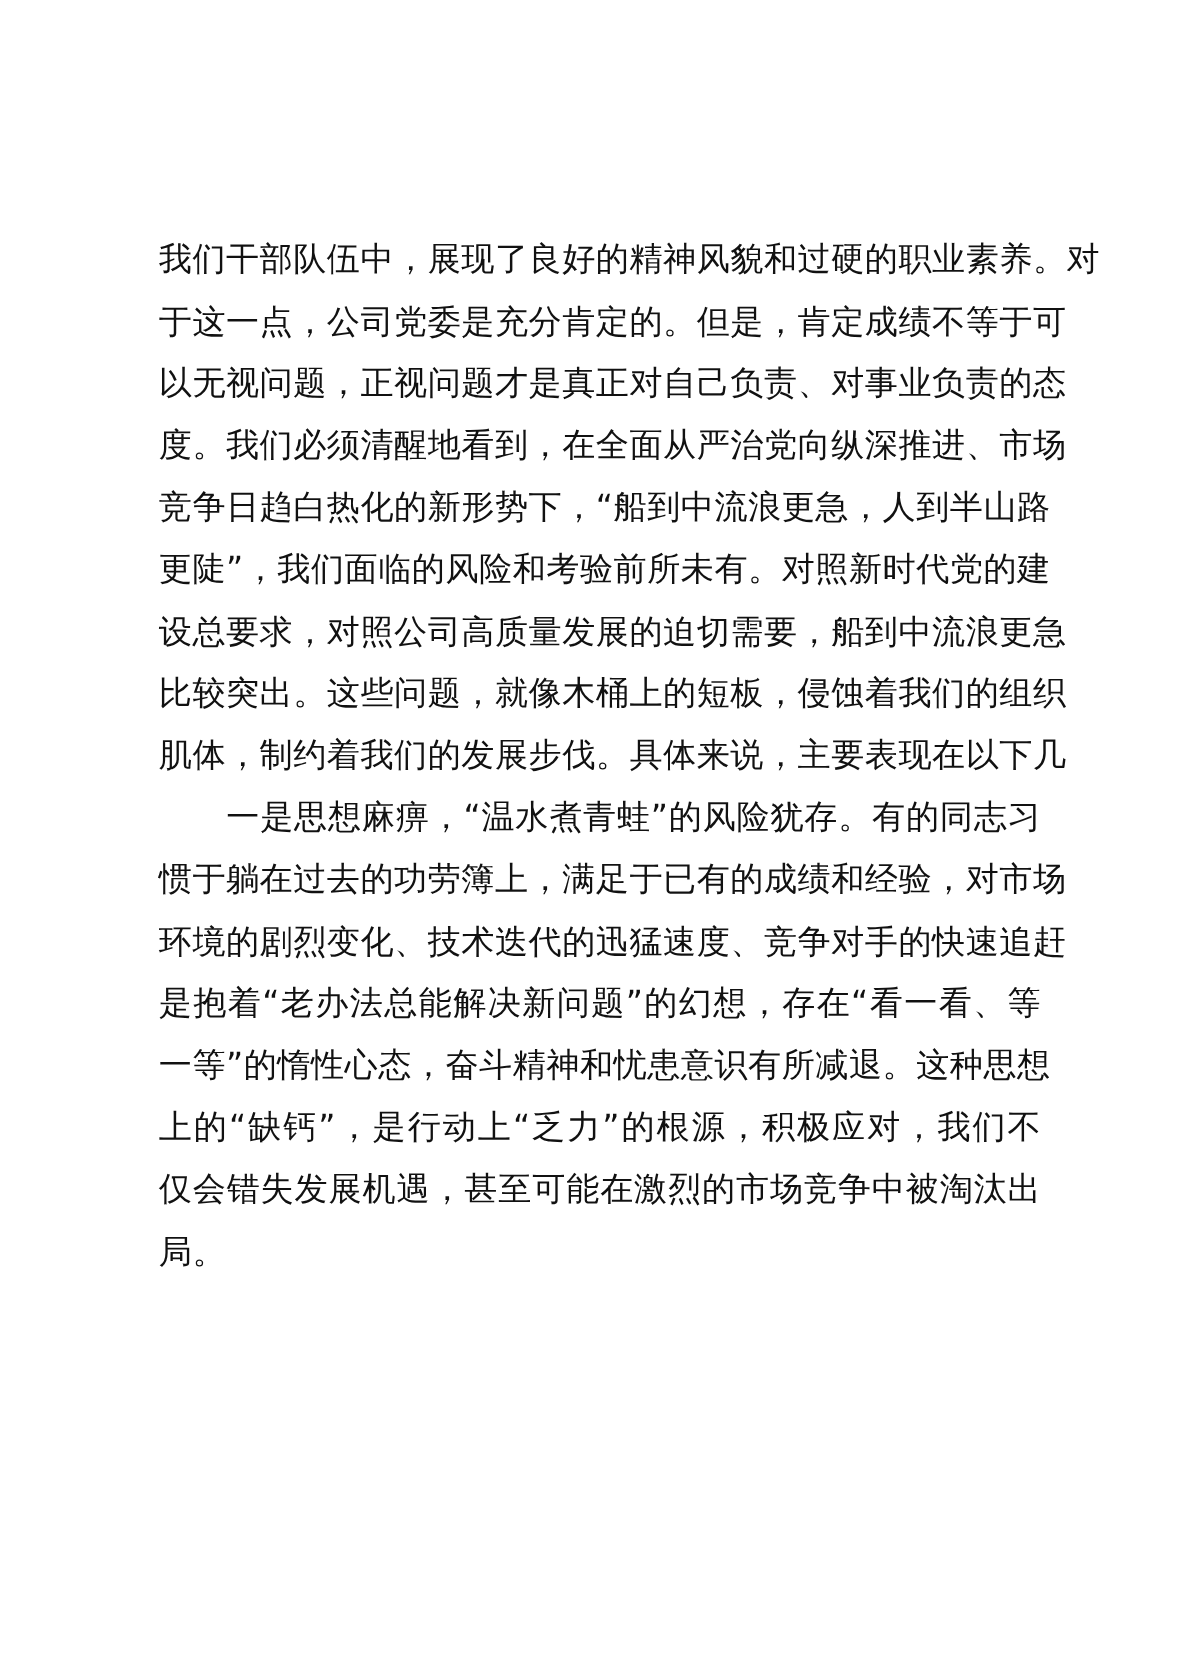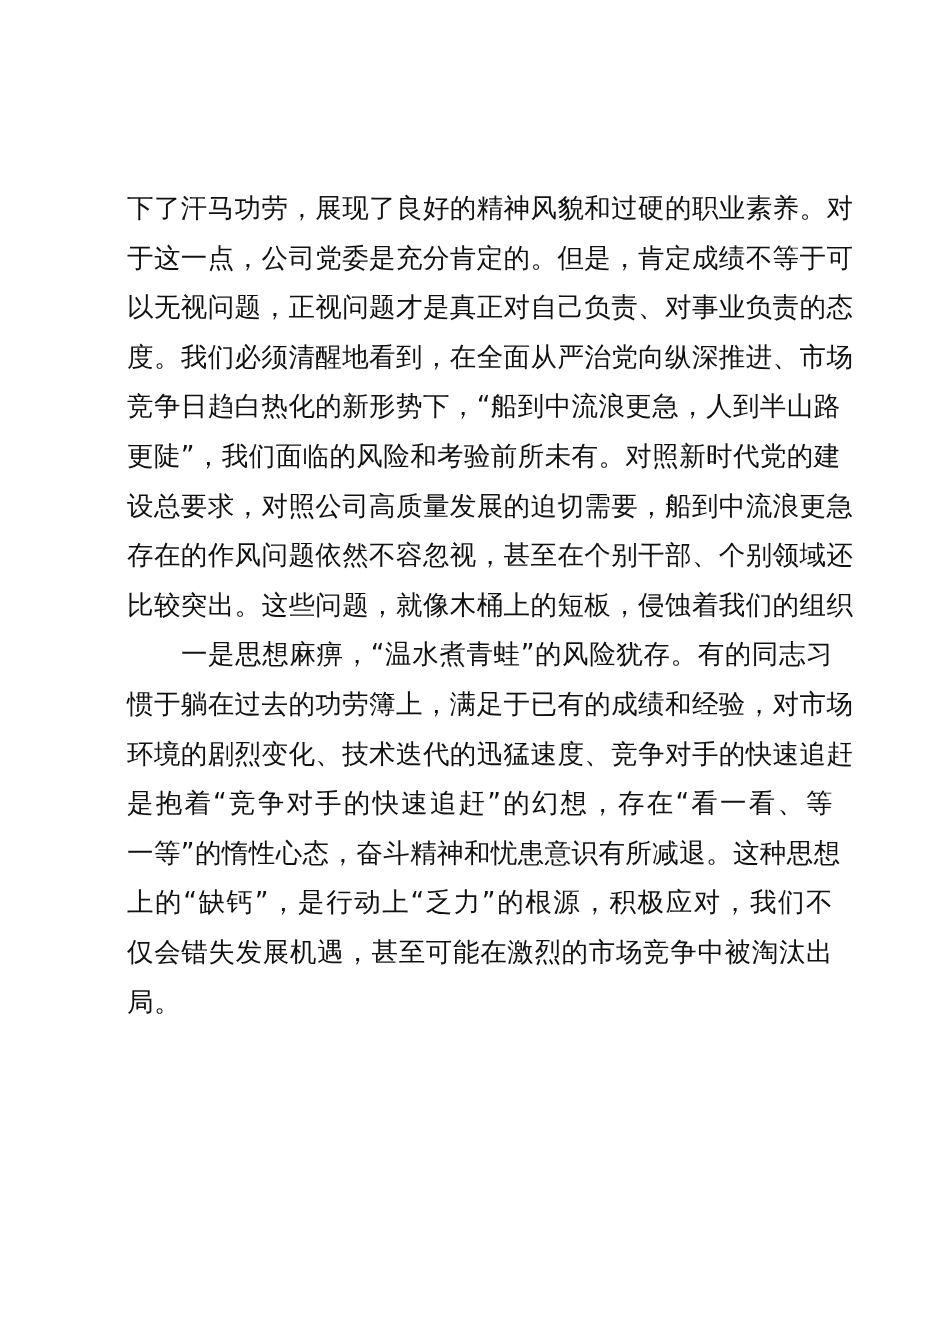--- a/index.html
+++ b/index.html
@@ -35,33 +35,33 @@
     }
     .line.indent {
       padding-left: 54px;
     }
   </style>
 </head>
 <body>
 
 <div class="page">
   <div>
-    <div class="line">下了汗马功劳，展现了良好的精神风貌和过硬的职业素养。对</div>
+    <div class="line">我们干部队伍中，展现了良好的精神风貌和过硬的职业素养。对</div>
     <div class="line">于这一点，公司党委是充分肯定的。但是，肯定成绩不等于可</div>
     <div class="line">以无视问题，正视问题才是真正对自己负责、对事业负责的态</div>
     <div class="line">度。我们必须清醒地看到，在全面从严治党向纵深推进、市场</div>
     <div class="line">竞争日趋白热化的新形势下，“船到中流浪更急，人到半山路</div>
     <div class="line">更陡”，我们面临的风险和考验前所未有。对照新时代党的建</div>
     <div class="line">设总要求，对照公司高质量发展的迫切需要，船到中流浪更急</div>
-    <div class="line">存在的作风问题依然不容忽视，甚至在个别干部、个别领域还</div>
     <div class="line">比较突出。这些问题，就像木桶上的短板，侵蚀着我们的组织</div>
+    <div class="line">肌体，制约着我们的发展步伐。具体来说，主要表现在以下几</div>
   </div>
   <div>
     <div class="line indent">一是思想麻痹，“温水煮青蛙”的风险犹存。有的同志习</div>
     <div class="line">惯于躺在过去的功劳簿上，满足于已有的成绩和经验，对市场</div>
     <div class="line">环境的剧烈变化、技术迭代的迅猛速度、竞争对手的快速追赶</div>
-    <div class="line">是抱着“竞争对手的快速追赶”的幻想，存在“看一看、等</div>
+    <div class="line">是抱着“老办法总能解决新问题”的幻想，存在“看一看、等</div>
     <div class="line">一等”的惰性心态，奋斗精神和忧患意识有所减退。这种思想</div>
     <div class="line">上的“缺钙”，是行动上“乏力”的根源，积极应对，我们不</div>
     <div class="line">仅会错失发展机遇，甚至可能在激烈的市场竞争中被淘汰出</div>
     <div class="line last">局。</div>
   </div>
 </div>
 
 </body></html>

